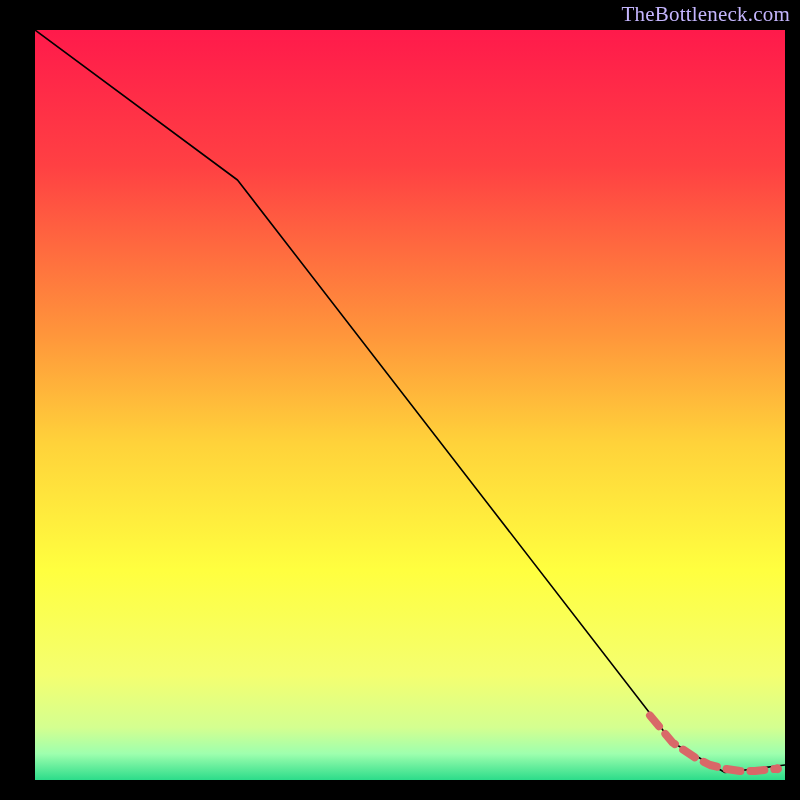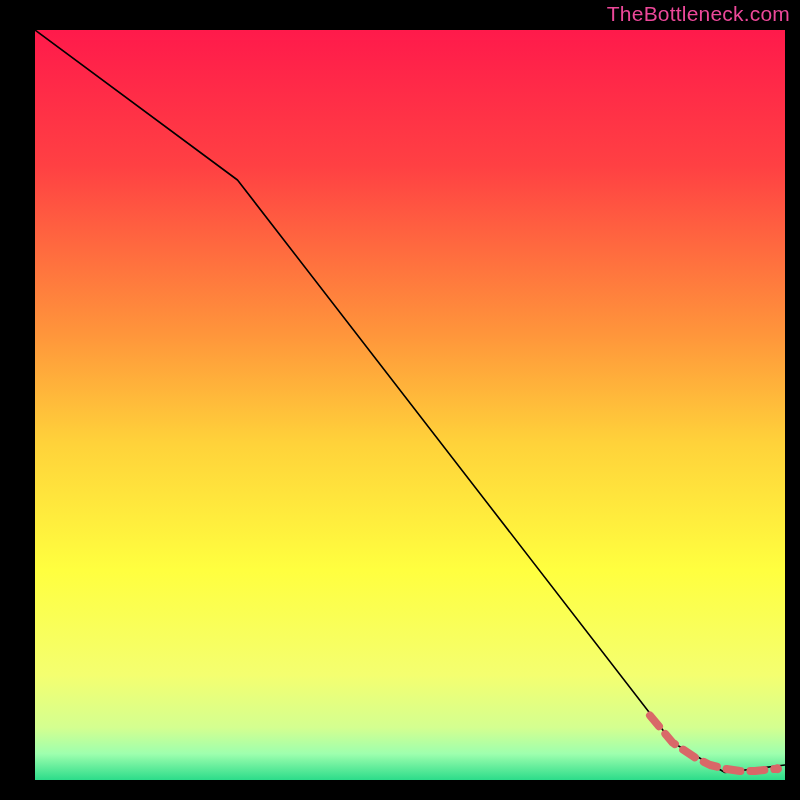--- a/index.html
+++ b/index.html
@@ -13,24 +13,25 @@
   }
   .frame {
     position: relative;
     width: 800px;
     height: 800px;
   }
   .attribution {
     position: absolute;
     top: 2px;
     right: 10px;
-    color: #ec4899;
+    color: #c4b5fd;
     font-size: 21px;
     font-weight: 500;
     letter-spacing: 0.2px;
+    font-family: Liberation Serif, serif;
   }
   .plot-area {
     position: absolute;
     left: 35px;
     top: 30px;
     width: 750px;
     height: 750px;
     overflow: hidden;
   }
   .plot-area svg {

